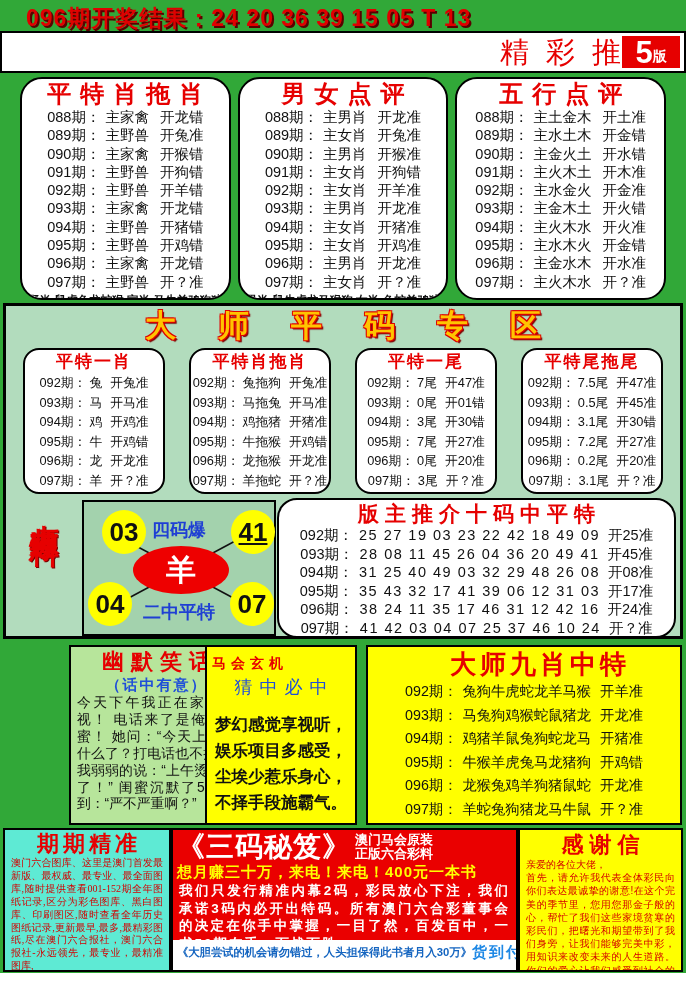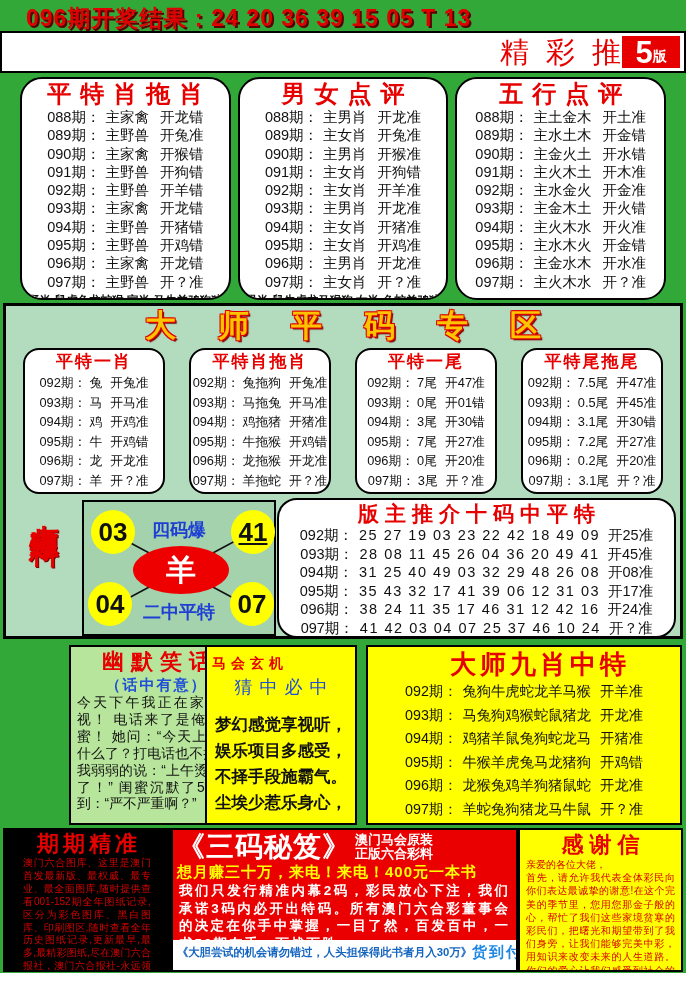--- a/index.html
+++ b/index.html
@@ -38,21 +38,21 @@
   .pb-rows .row { display:flex; justify-content:center; font-size:12.8px; line-height:19.5px; color:#111; white-space:nowrap; }
   .pb-rows .p { margin-right:3px; } .pb-rows .r { margin-left:8px; }
 
   .burst-row { position:relative; height:142px; margin-top:4px; }
   .burst-title { position:absolute; left:20px; top:2px; writing-mode:vertical-rl; text-orientation:upright;
     font-size:30px; font-weight:bold; color:#e60000; letter-spacing:4px; line-height:36px; text-shadow:1px 1px 0 #7a0000; }
   .diagram { position:absolute; left:76px; top:2px; width:194px; height:136px; background:#a3d2ad; border:2px solid #000; }
   .diagram svg { position:absolute; left:0; top:0; }
   .corner { position:absolute; width:44px; height:44px; border-radius:50%; background:#ffff00;
     display:flex; align-items:center; justify-content:center; font-size:26px; font-weight:bold; color:#111; }
-  .c-tl { left:7px; top:8px;text-align:center; } .c-tr { left:147px; top:8px;text-decoration:underline; } .c-bl { left:4px; bottom:8px; } .c-br { left:146px; bottom:8px; }
+  .c-tl { left:18px; top:8px;text-align:center; } .c-tr { left:147px; top:8px;text-decoration:underline; } .c-bl { left:4px; bottom:8px; } .c-br { left:146px; bottom:8px; }
   .center-ellipse { position:absolute; left:49px; top:44px; width:96px; height:48px; border-radius:50%; background:#ee0000;
     display:flex; align-items:center; justify-content:center; font-size:30px; font-weight:bold; color:#fff; }
   .diag-label { position:absolute; width:100%; text-align:center; font-size:18px; font-weight:bold; color:#1f3fd4; }
   .dl-top { top:16px; } .dl-bottom { bottom:10px; }
 
   .ten-box { position:absolute; left:271px; top:0; width:399px; height:140px; background:#fff; border:2px solid #000; border-radius:20px; overflow:hidden; }
   .tb-title { text-align:center; font-size:21px; font-weight:bold; color:#e60000; letter-spacing:6px; text-indent:6px; line-height:25px; margin-top:1px; }
   .tb-rows .row { display:flex; justify-content:center; font-size:14.5px; line-height:18.6px; color:#111; white-space:nowrap; }
   .tb-rows .p { margin-right:6px; } .tb-rows .n { letter-spacing:1.5px; } .tb-rows .r { margin-left:8px; }
 
@@ -67,21 +67,21 @@
   .my-sub { text-align:center; font-size:18px; font-weight:normal; color:#1f4fd8; letter-spacing:7px; text-indent:7px; line-height:22px; }
   .my-body { margin-top:13px; text-align:center; font-size:16.5px; font-weight:600; color:#111; }
   .my-body .line { line-height:26px; white-space:nowrap; }
 
   .nine-box { position:absolute; top:645px; left:366px; width:316px; height:180px; background:#ffff00; border:2px solid #000; overflow:hidden; }
   .nn-title { text-align:center; font-size:26px; font-weight:bold; color:#e60000; letter-spacing:4px; text-indent:4px; line-height:31px; margin-top:2px;padding-left:28px; }
   .nn-rows .row { display:flex; justify-content:center; font-size:14.3px; line-height:23.5px; color:#111; white-space:nowrap; }
   .nn-rows .p { margin-right:5px; } .nn-rows .r { margin-left:9px; }
 
   
-  .precise-box { position:absolute; top:828px; left:3px; width:168px; height:144px; background:#000000; border:2px solid #000; padding:1px 18px; overflow:hidden; }
+  .precise-box { position:absolute; top:828px; left:3px; width:168px; height:144px; background:#5eead4; border:2px solid #000; padding:1px 6px; overflow:hidden;font-family:Liberation Serif, serif; }
   .pr-title { text-align:center; font-size:22px; font-weight:bold; color:#e60000; letter-spacing:4px; text-indent:4px; line-height:26px; }
   .pr-body { font-size:10px; line-height:12.9px; color:#d40000; text-align:justify; }
 
   .secret-box { position:absolute; top:828px; left:171px; width:347px; height:144px; background:#fff; border:2px solid #000; overflow:hidden; }
   .sc-red { background:#ea0000; color:#fff; height:110px; padding:1px 4px 0; }
   .sc-head { display:flex; align-items:center; }
   .sc-title { font-size:28px; font-weight:bold; letter-spacing:1px; white-space:nowrap; line-height:32px; }
   .sc-tags { margin-left:4px; font-size:13px; font-weight:bold; line-height:14px; white-space:nowrap; }
   .sc-hotline { color:#ffff00; font-size:15px; font-weight:bold; letter-spacing:1px; line-height:18px; white-space:nowrap; }
   .sc-body { font-size:13.5px; font-weight:bold; line-height:17.5px; letter-spacing:2px; text-align:justify; padding:1px 2px 0; }
@@ -492,22 +492,22 @@
     <div class="jk-body">今天下午我正在家看电视！ 电话来了是俺一闺蜜！ 她问：“今天上午干什么了？打电话也不接。” 我弱弱的说：“上午烫了头了！” 闺蜜沉默了5秒说到：“严不严重啊？”</div>
   </div>
 
   <div class="mystery-box">
     <div class="my-title">马会玄机</div>
     <div class="my-sub">猜中必中</div>
     <div class="my-body">
 
     <div class="line">梦幻感觉享视听，</div>
         <div class="line">娱乐项目多感受，</div>
+        <div class="line">尘埃少惹乐身心，</div>
         <div class="line">不择手段施霸气。</div>
-        <div class="line">尘埃少惹乐身心，</div>
       </div>
   </div>
 
   <div class="nine-box">
     <div class="nn-title">大师九肖中特</div>
     <div class="nn-rows">
 
     <div class="row">
           <span class="p">092期：</span>
           <span class="k">兔狗牛虎蛇龙羊马猴</span>

